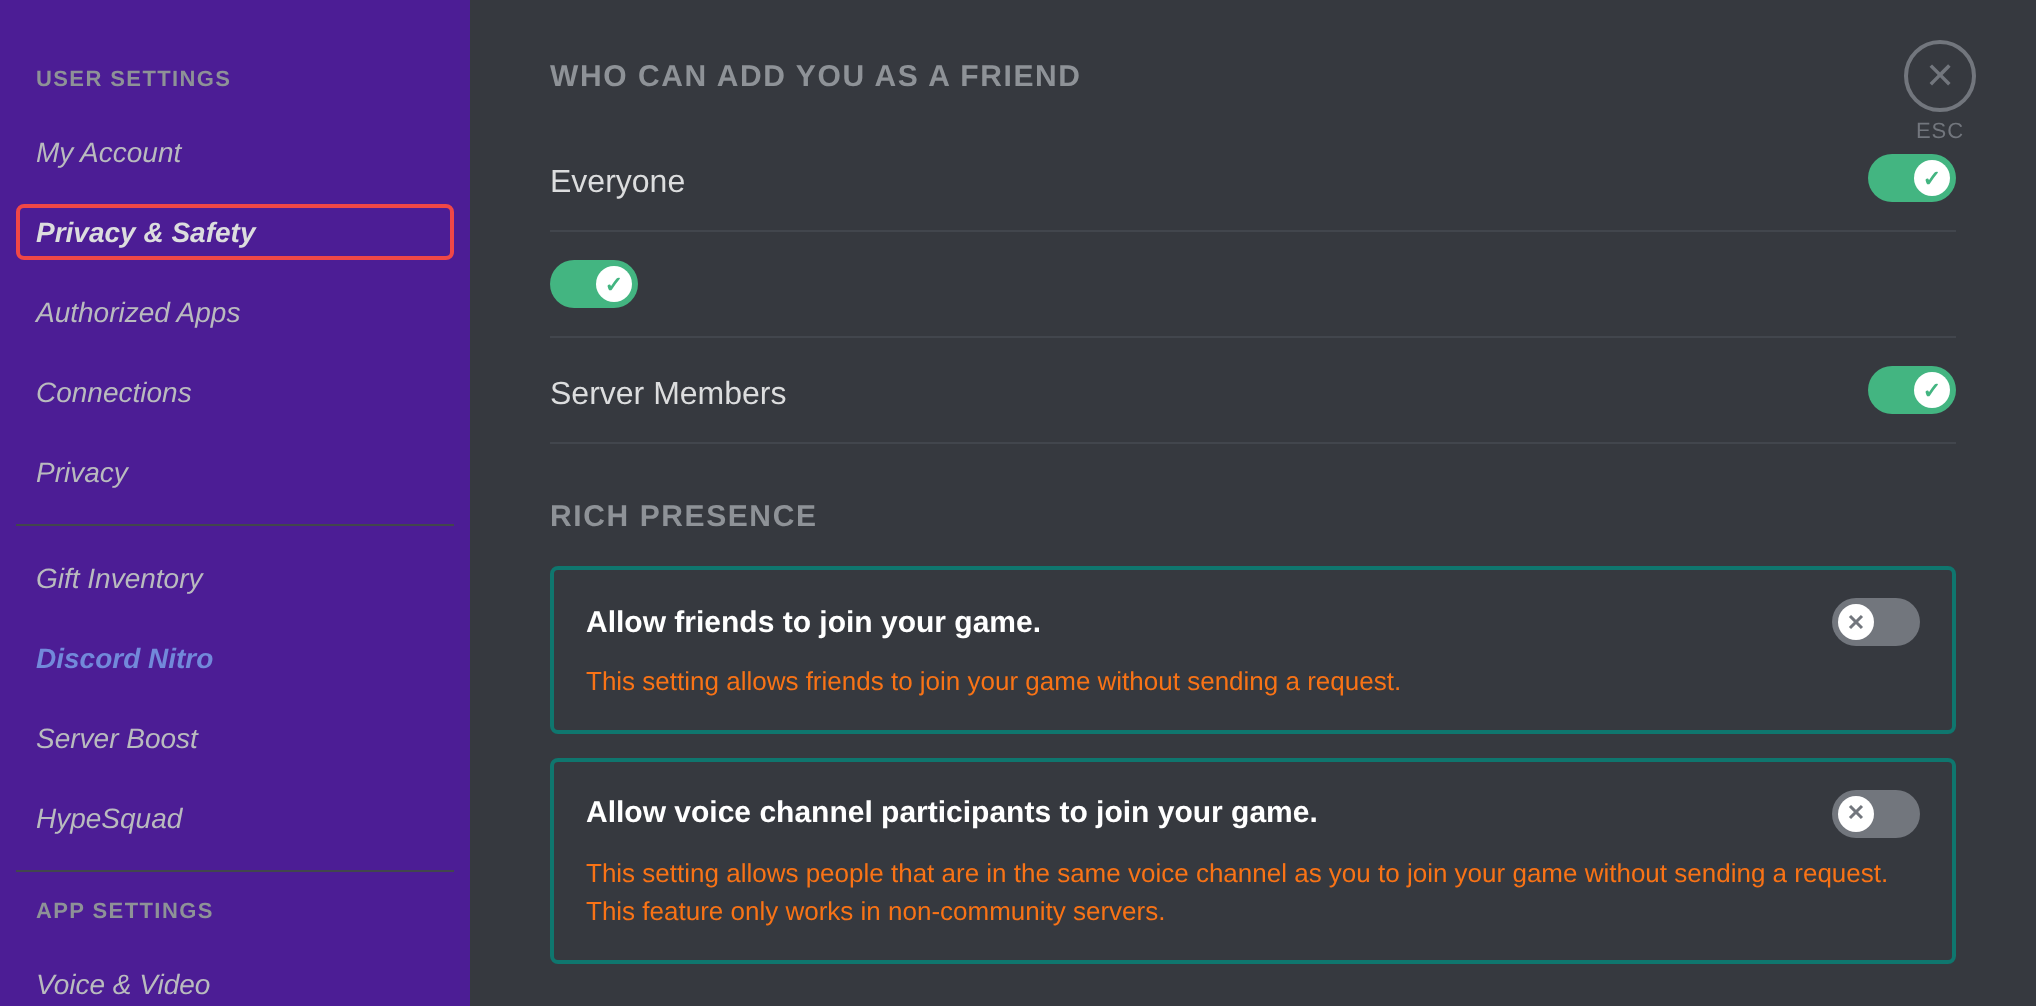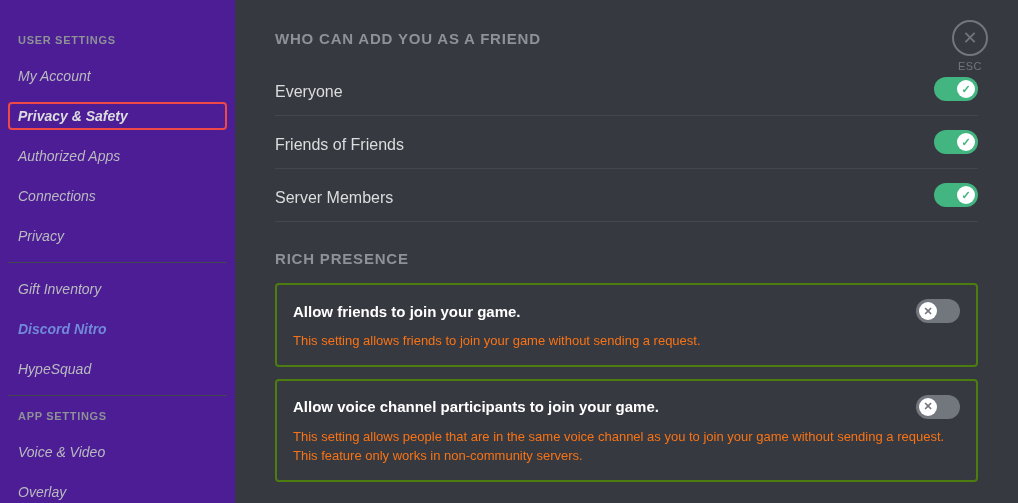--- a/index.html
+++ b/index.html
@@ -144,21 +144,21 @@
       font-size: 11px;
       font-weight: 900;
     }
 
     
     .rich-presence-section {
       margin-top: 28px;
     }
 
     .rich-presence-card {
-      border: 2px solid #4d7c0f;
+      border: 2px solid #0f766e;
       border-radius: 4px;
       padding: 14px 16px;
       margin-bottom: 12px;
       background: #36393f;
     }
 
     .rich-presence-card-header {
       display: flex;
       align-items: center;
       justify-content: space-between;
@@ -225,20 +225,21 @@
   <div class="sidebar-item">My Account</div>
   <div class="sidebar-item active-outline">Privacy &amp; Safety</div>
   <div class="sidebar-item">Authorized Apps</div>
   <div class="sidebar-item">Connections</div>
   <div class="sidebar-item">Privacy</div>
 
   <div class="divider"></div>
 
   <div class="sidebar-item">Gift Inventory</div>
   <div class="sidebar-item nitro-header">Discord Nitro</div>
+  <div class="sidebar-item">Server Boost</div>
   <div class="sidebar-item">HypeSquad</div>
 
   <div class="divider"></div>
 
   <div class="sidebar-section-label">APP SETTINGS</div>
   <div class="sidebar-item">Voice &amp; Video</div>
   <div class="sidebar-item">Overlay</div>
   <div class="sidebar-item">Notifications</div>
 </div>
 
@@ -256,21 +257,20 @@
   <div class="toggle-row">
     <span class="toggle-label">Everyone</span>
     <div class="toggle on">
       <div class="toggle-knob">
         <span class="toggle-check">✓</span>
       </div>
     </div>
   </div>
 
   <div class="toggle-row">
-    <span class="toggle-label">Friends of Friends</span>
     <div class="toggle on">
       <div class="toggle-knob">
         <span class="toggle-check">✓</span>
       </div>
     </div>
   </div>
 
   <div class="toggle-row">
     <span class="toggle-label">Server Members</span>
     <div class="toggle on">

